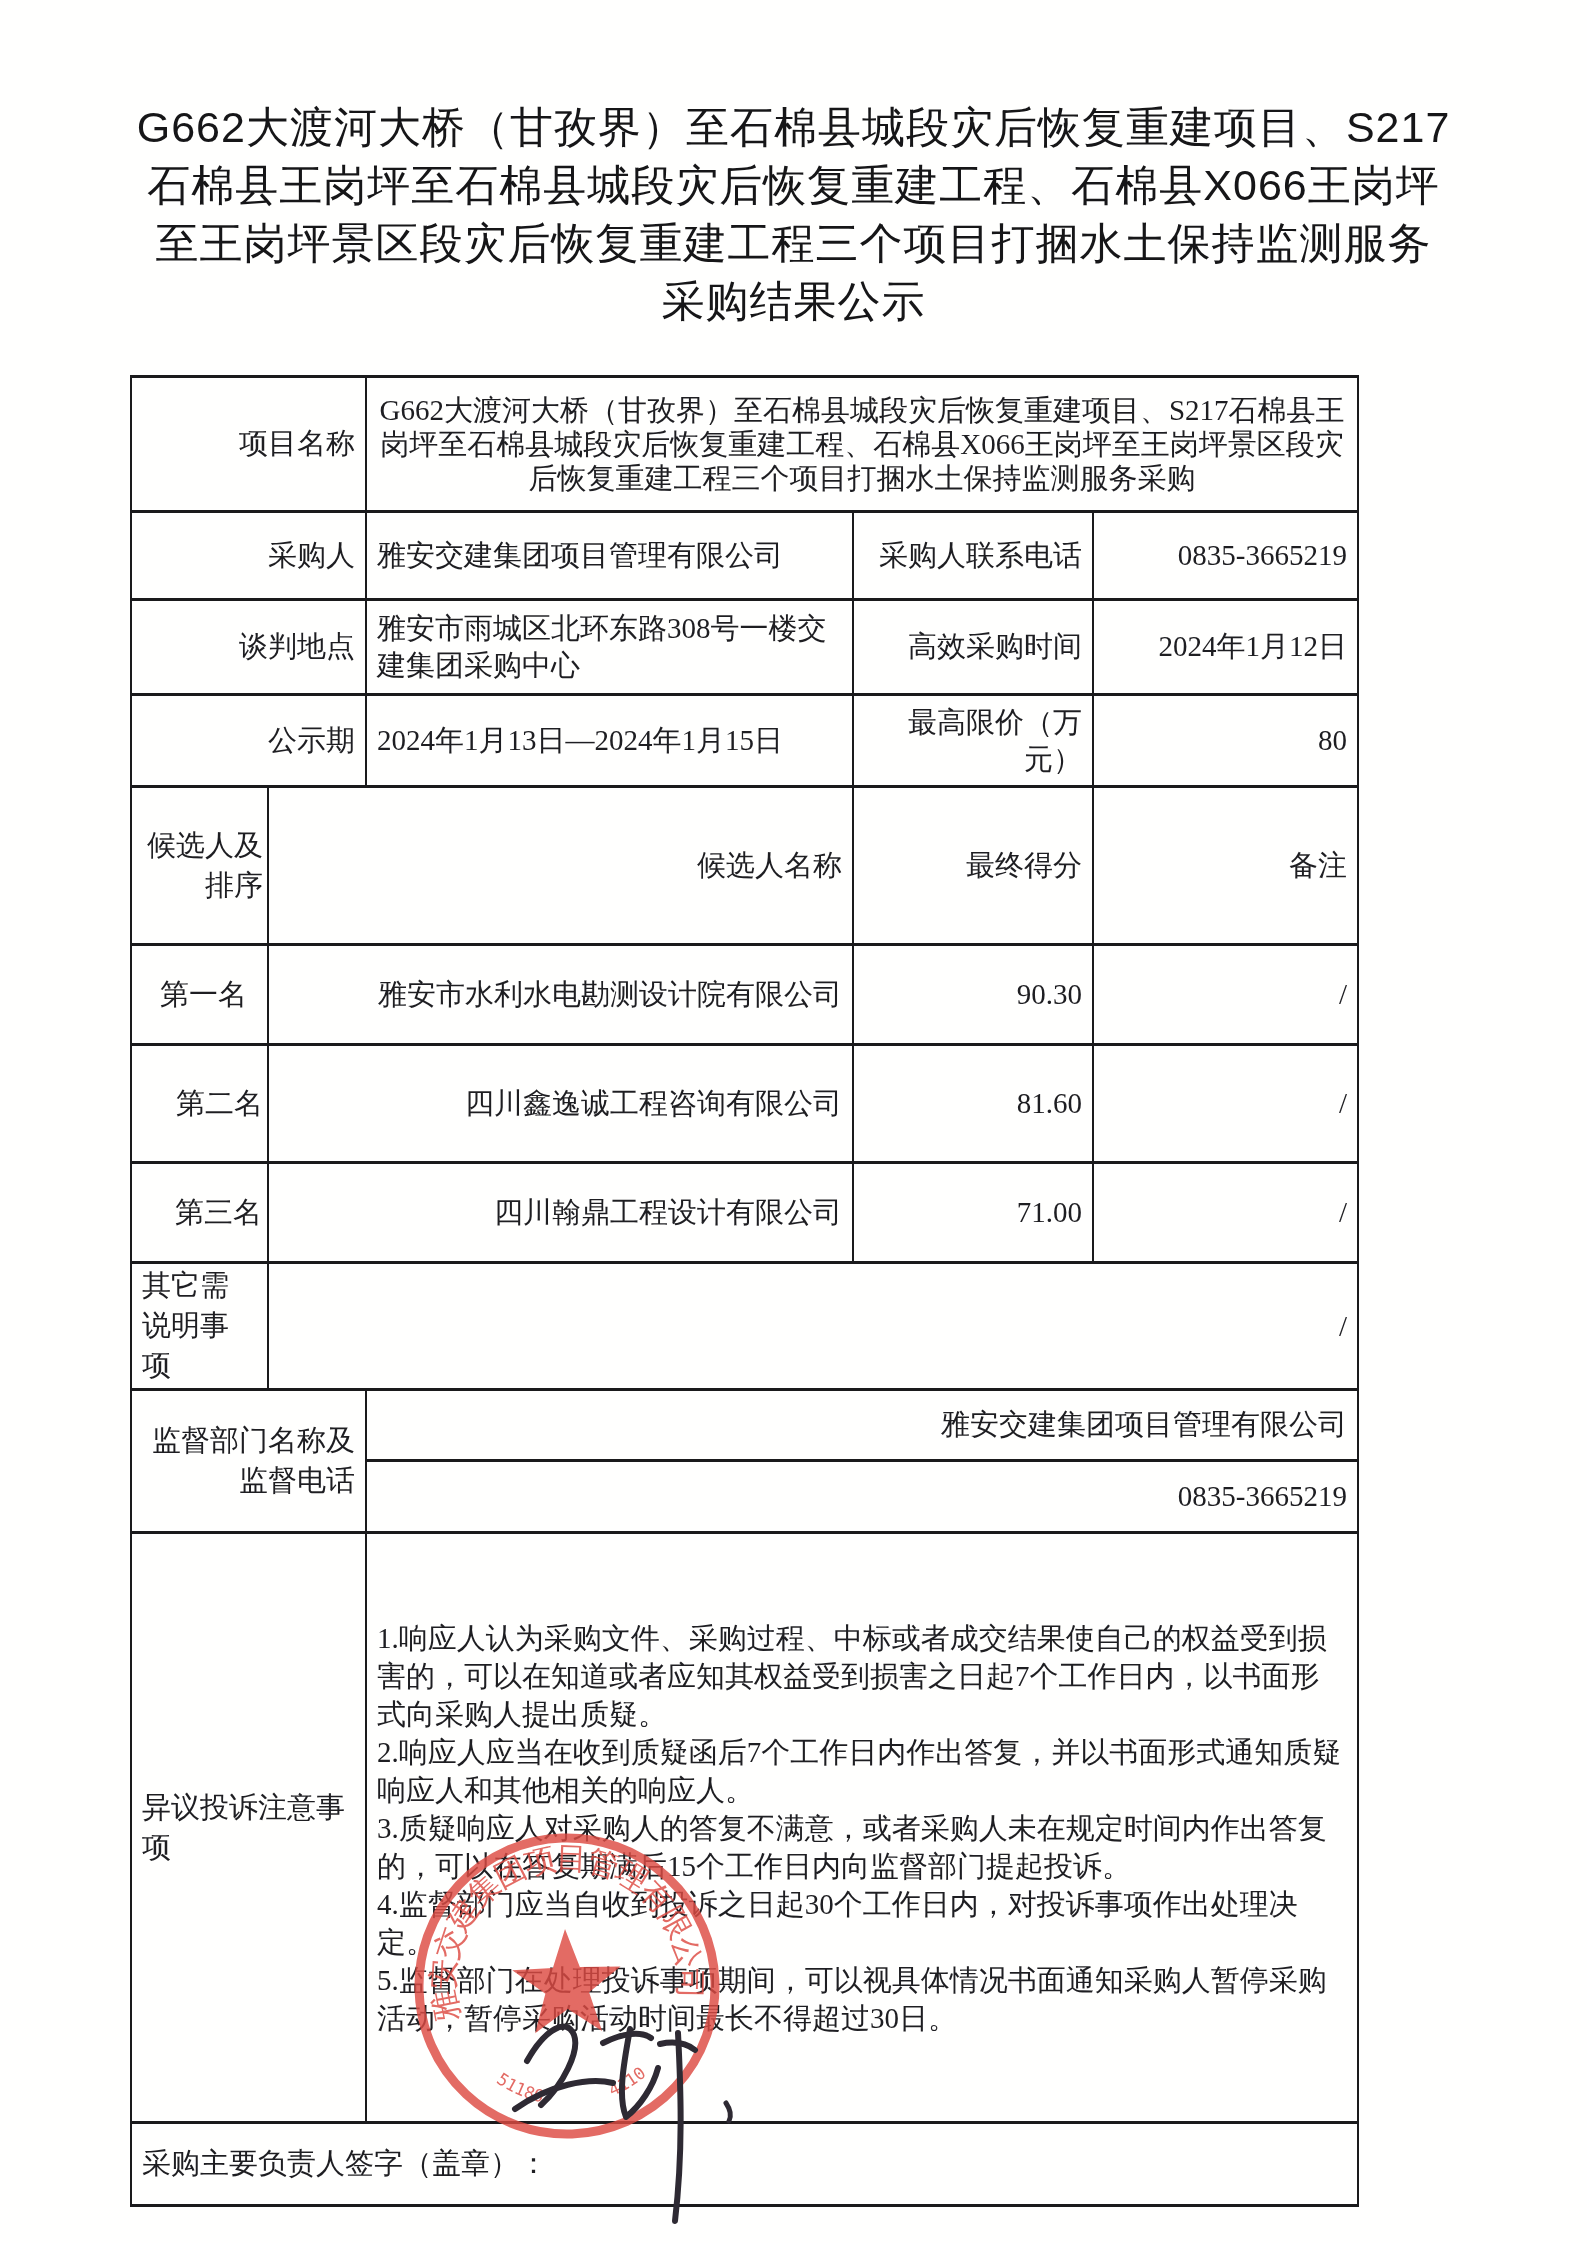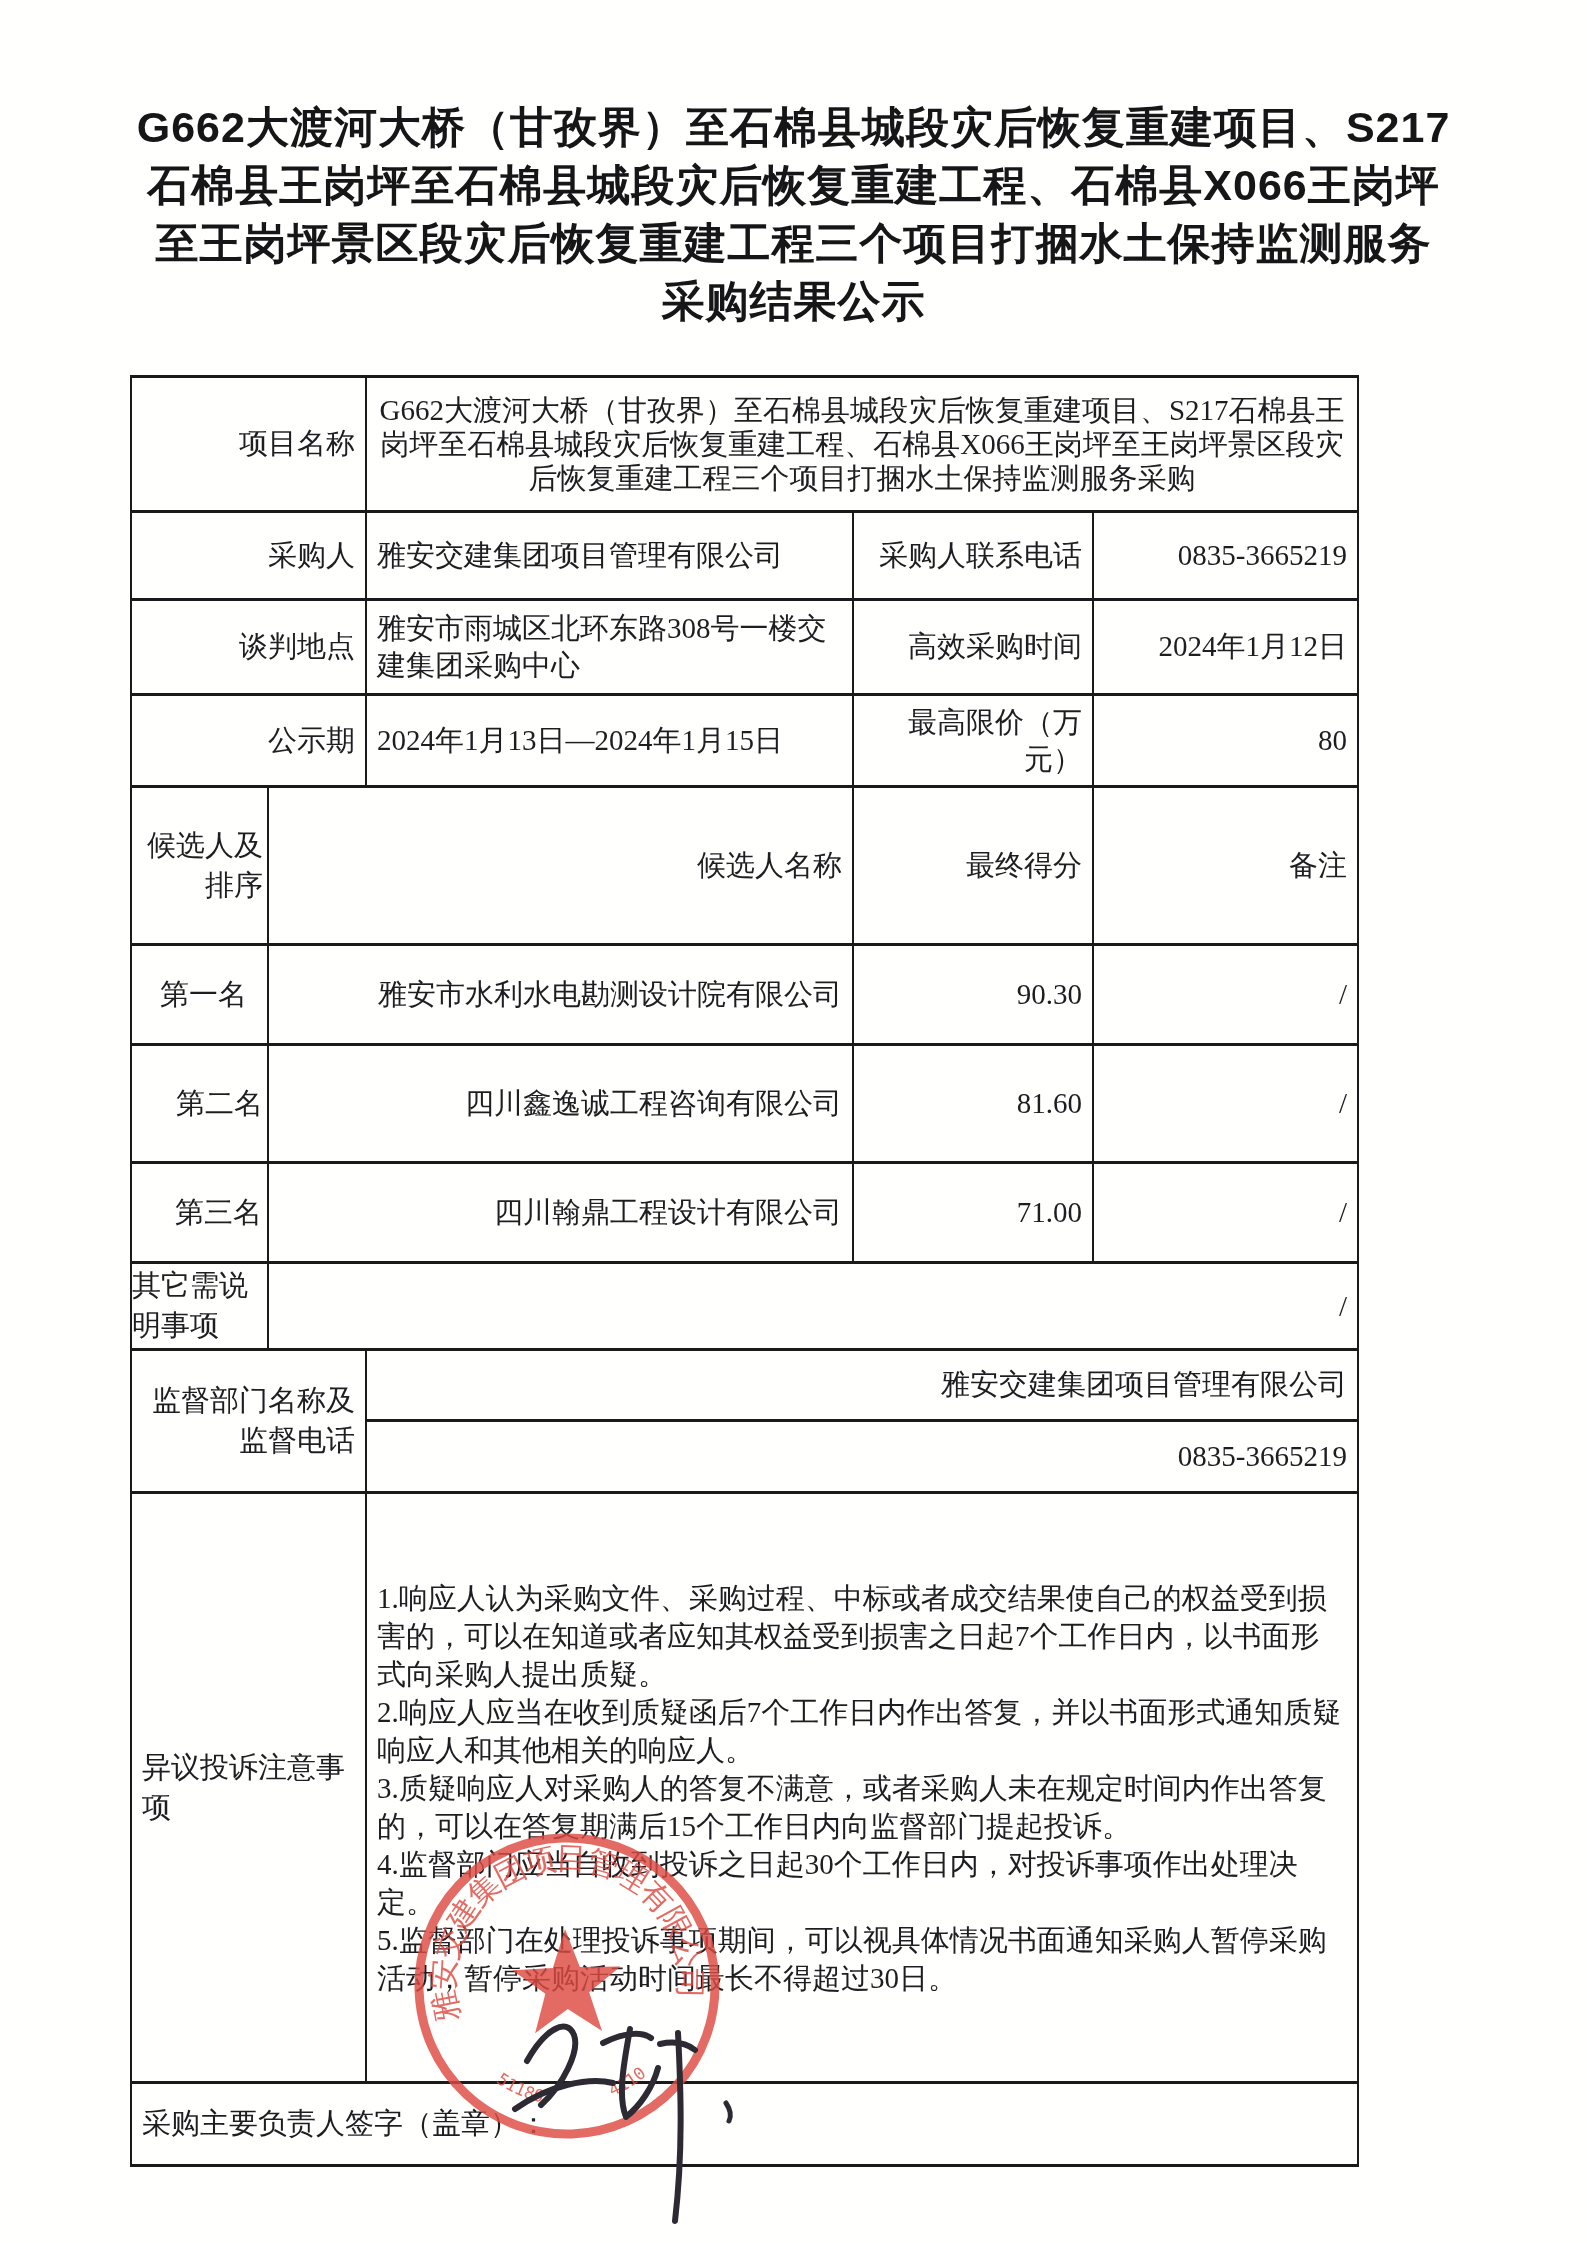--- a/index.html
+++ b/index.html
@@ -9,21 +9,21 @@
     background:#fffffe;
     overflow:hidden;
     font-family:"Liberation Serif","DejaVu Serif",serif;
     color:#1d1d1f;
   }
   
   .doc-title{
     position:absolute;left:90px;right:90px;top:98px;
     text-align:center;
     font-family:"Liberation Sans","DejaVu Sans",sans-serif;
-    font-weight:700;
+    font-weight:400;
     font-size:43px;line-height:58px;
     letter-spacing:1px;
     color:#161618;
   }
   .doc-title div{white-space:nowrap;}
   
   table.doc{
     position:absolute;left:130px;top:375px;
     width:1227px;
     border-collapse:collapse;
@@ -121,21 +121,21 @@
       <td class="c">/</td>
     </tr>
     <tr style="height:100px">
       <td class="c" style="padding:4px 5px">第三名</td>
       <td colspan="2" class="c">四川翰鼎工程设计有限公司</td>
       <td class="c">71.00</td>
       <td class="c">/</td>
     </tr>
 
     <tr style="height:63px">
-      <td class="l top" style="padding:2px 0">其它需说明事项</td>
+      <td class="l top" style="padding:2px 10px">其它需说明事项</td>
       <td colspan="4" class="c">/</td>
     </tr>
 
     <tr style="height:71px">
       <td colspan="2" rowspan="2" class="c">监督部门名称及监督电话</td>
       <td colspan="3" class="c">雅安交建集团项目管理有限公司</td>
     </tr>
     <tr style="height:72px">
       <td colspan="3" class="c nowrap">0835-3665219</td>
     </tr>

